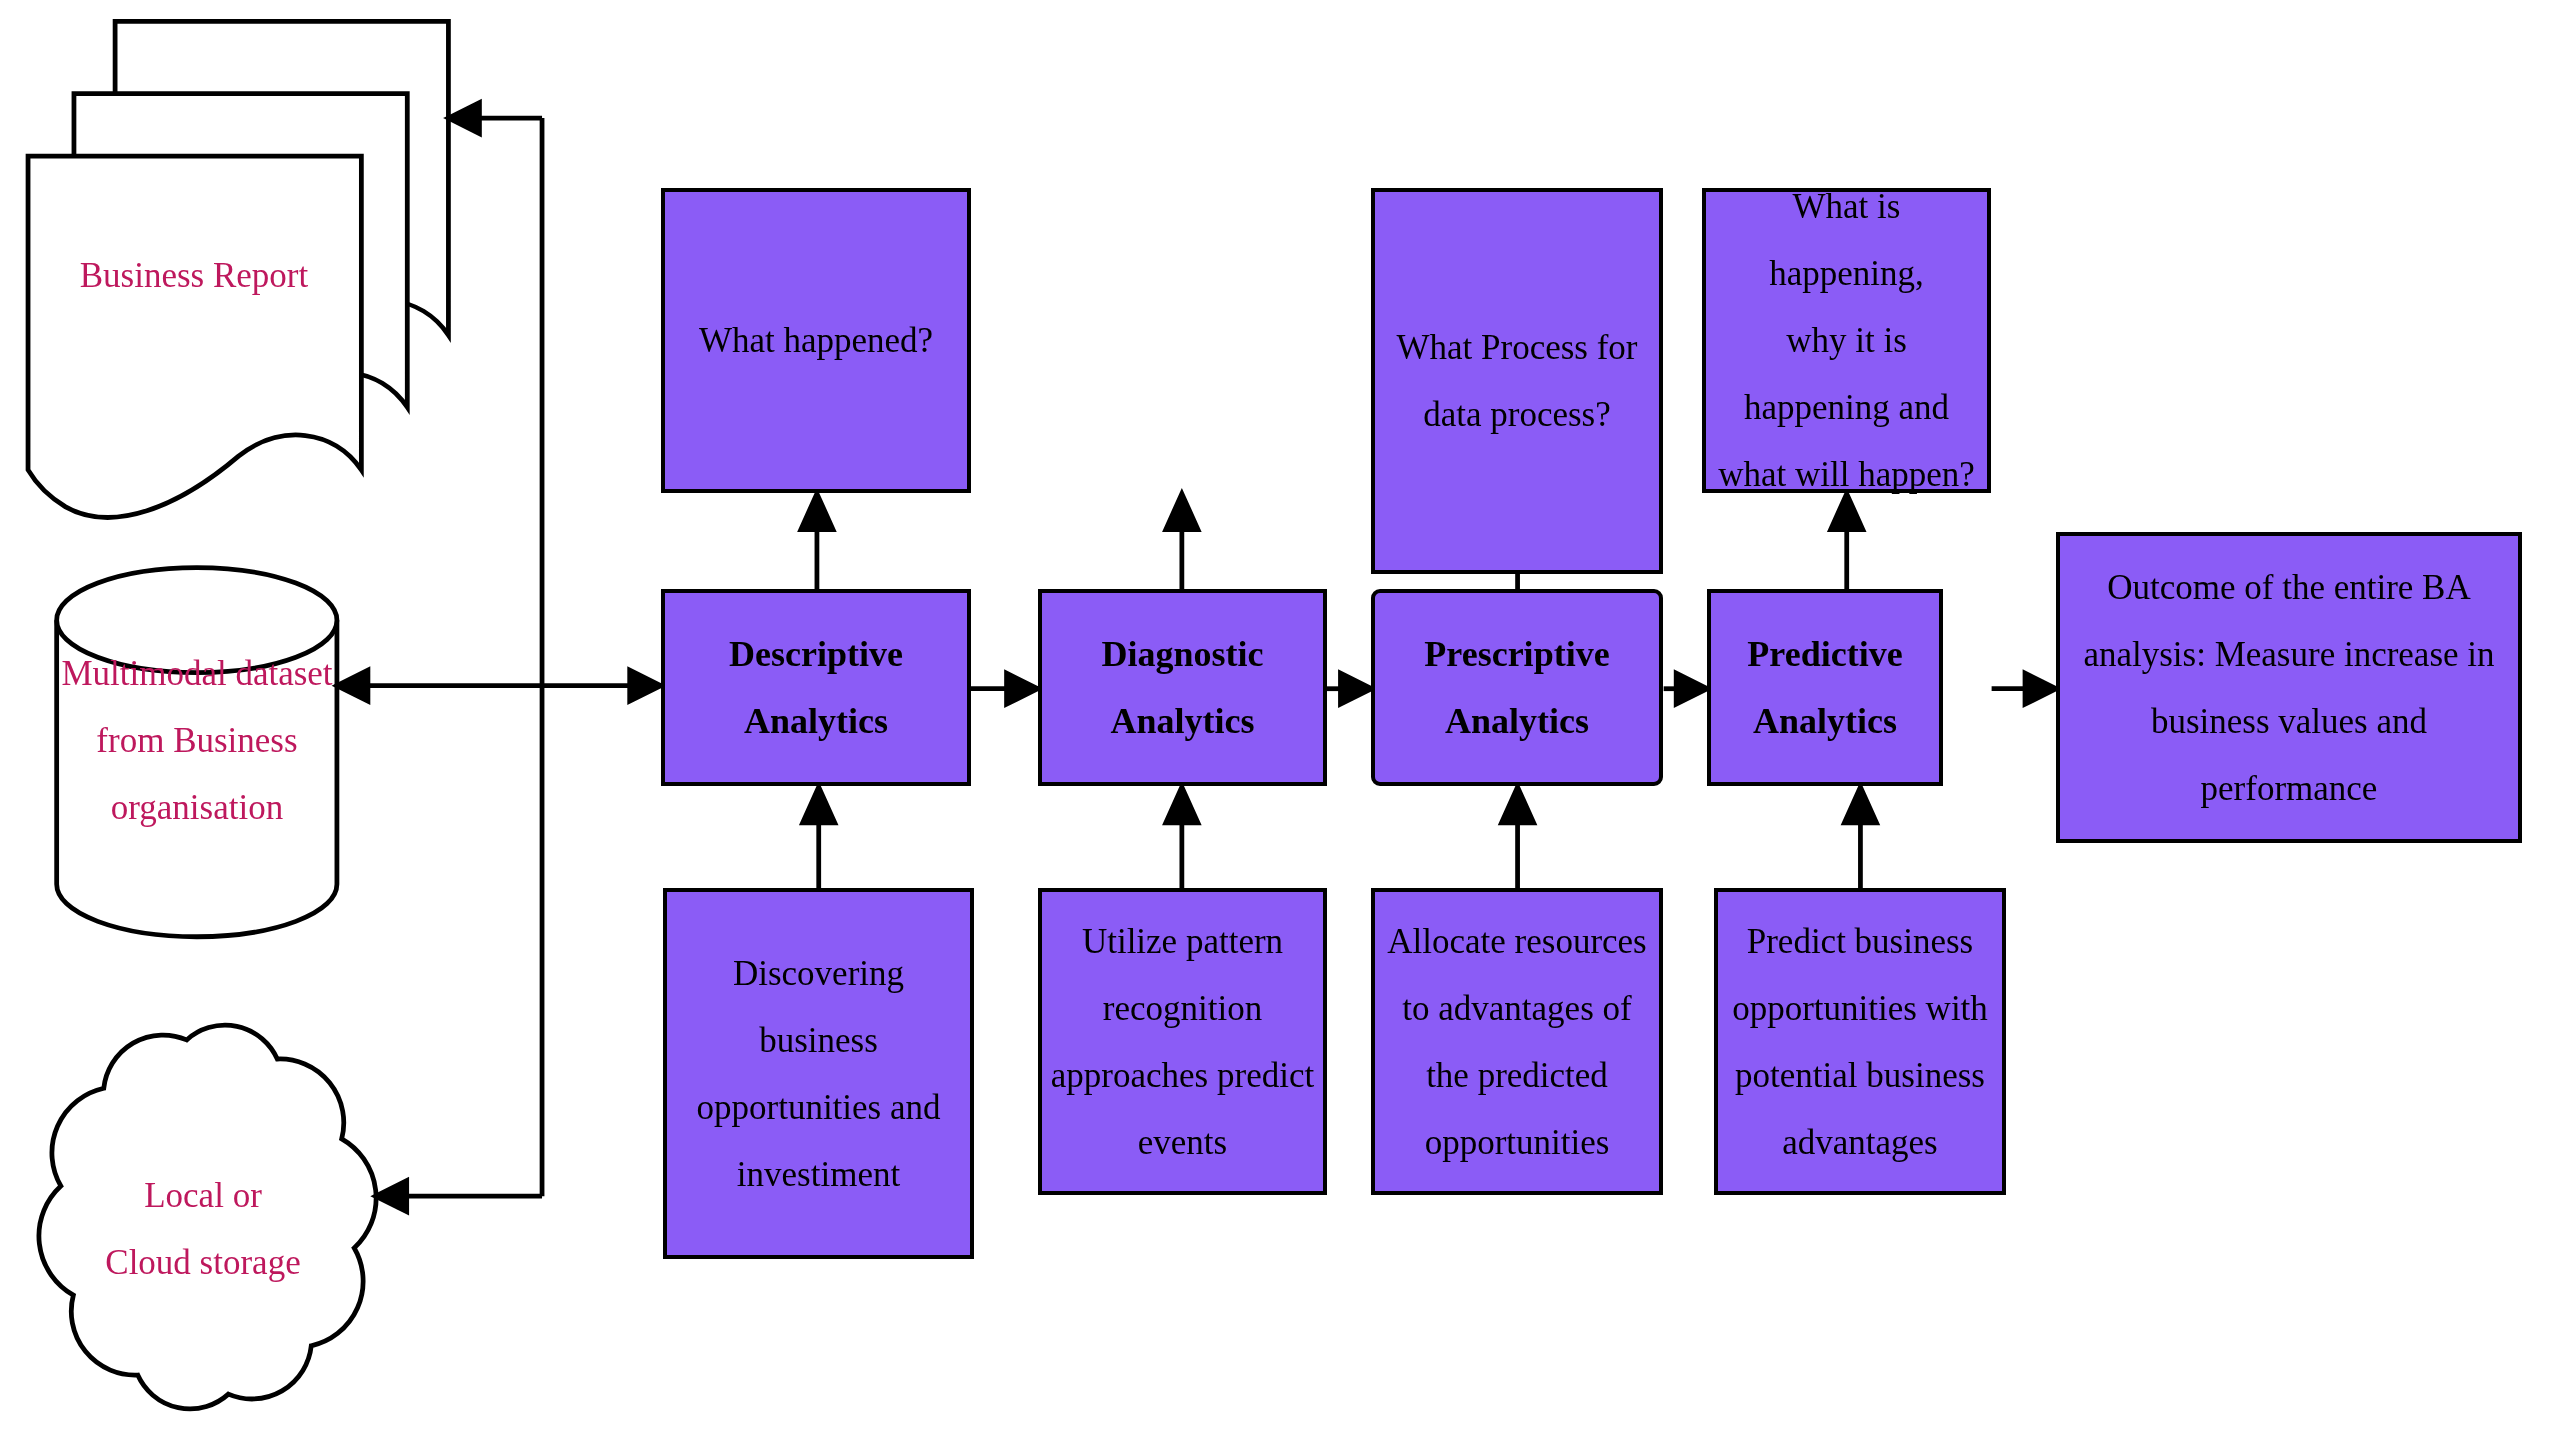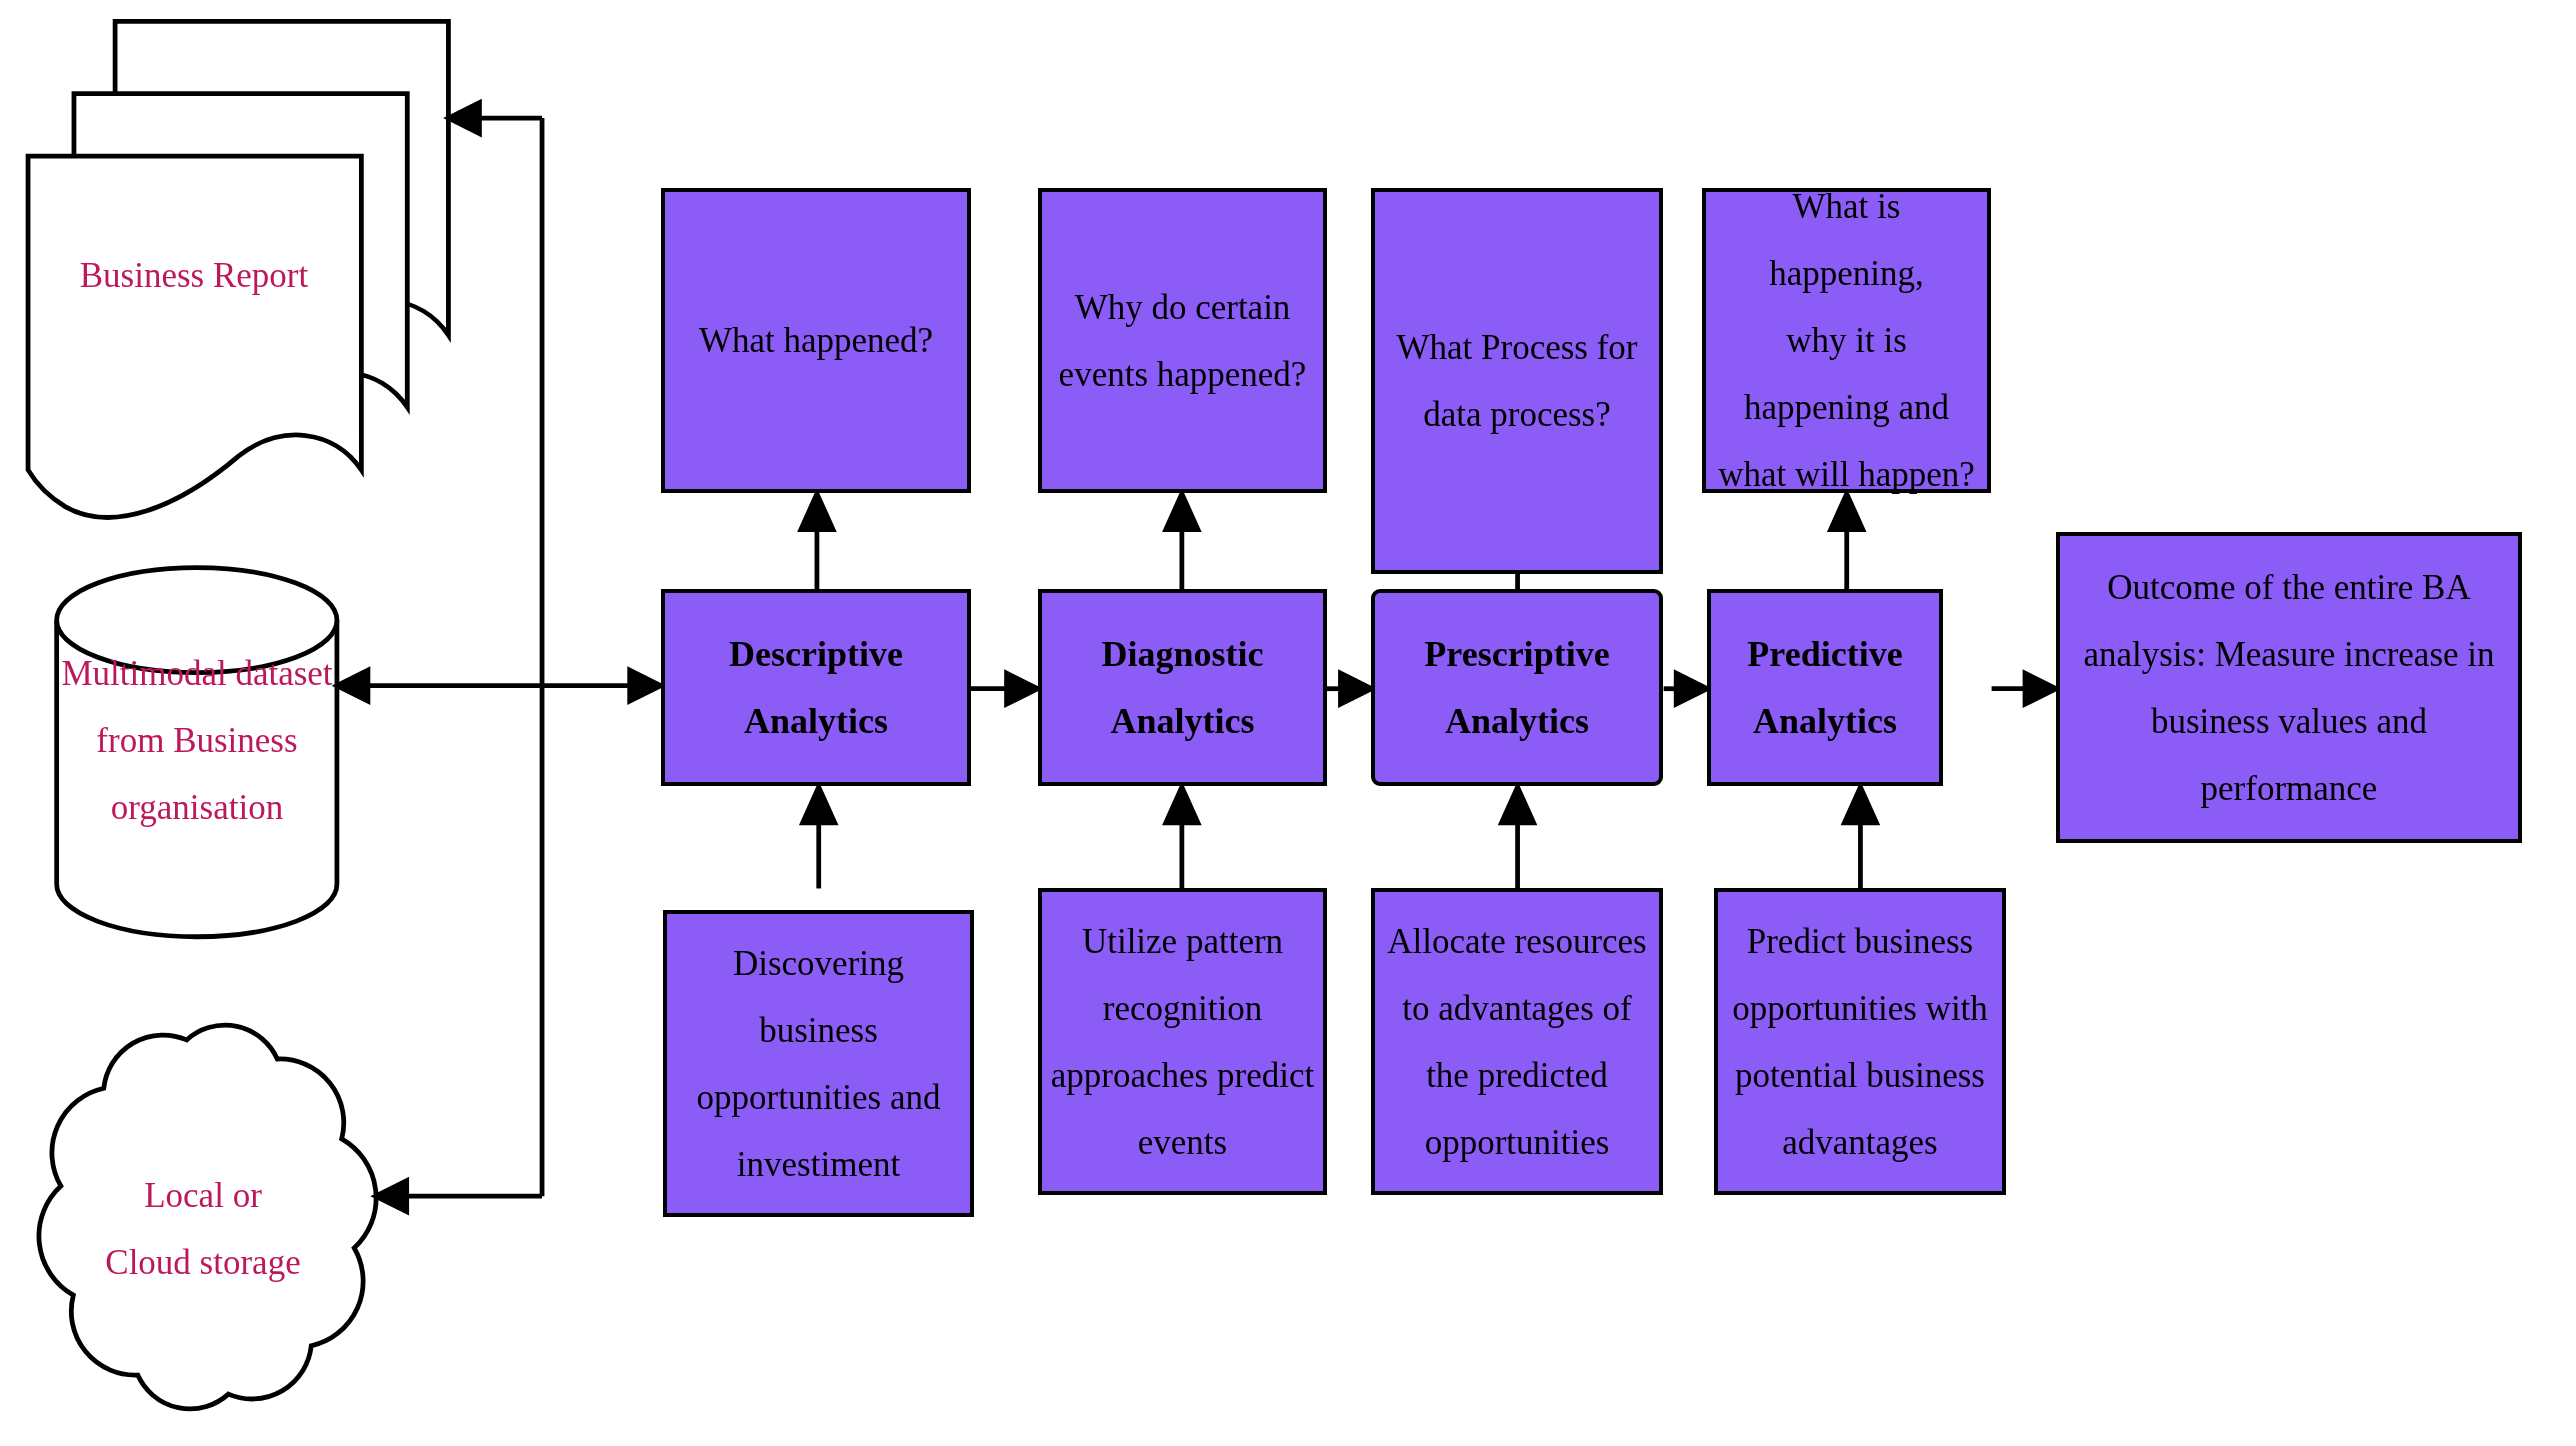--- a/index.html
+++ b/index.html
@@ -117,39 +117,37 @@
   <div class="float-label" style="left:63px; top:236px; width:262px; height:78px;">Business Report</div>
 
   <div class="float-label" style="left:57px; top:636px; width:280px; height:209px;">Multimodal dataset
 from Business
 organisation</div>
 
   <div class="float-label" style="left:54px; top:1130px; width:298px; height:197px;">Local or
 Cloud storage</div>
 
   <div class="node" style="left:661px; top:188px; width:310px; height:305px;">What happened?</div>
-  <div class="node" style="left:1038px; top:188px; width:289px; height:305px;">Why do certain
-events happened?</div>
   <div class="node" style="left:1371px; top:188px; width:292px; height:386px;">What Process for
 data process?</div>
   <div class="node" style="left:1702px; top:188px; width:289px; height:305px;">What is happening,
 why it is
 happening and
 what will happen?</div>
 
   <div class="node bold" style="left:661px; top:589px; width:310px; height:197px;">Descriptive
 Analytics</div>
   <div class="node bold" style="left:1038px; top:589px; width:289px; height:197px;">Diagnostic
 Analytics</div>
   <div class="node bold" style="left:1371px; top:589px; width:292px; height:197px;border-radius:9px;">Prescriptive
 Analytics</div>
   <div class="node bold" style="left:1707px; top:589px; width:236px; height:197px;">Predictive
 Analytics</div>
 
-  <div class="node" style="left:663px; top:888px; width:311px; height:307px;margin-top:22px;">Discovering
+  <div class="node" style="left:663px; top:888px; width:311px; height:371px;">Discovering
 business
 opportunities and
 investiment</div>
   <div class="node" style="left:1038px; top:888px; width:289px; height:307px;">Utilize pattern
 recognition
 approaches predict
 events</div>
   <div class="node" style="left:1371px; top:888px; width:292px; height:307px;">Allocate resources
 to advantages of
 the predicted

